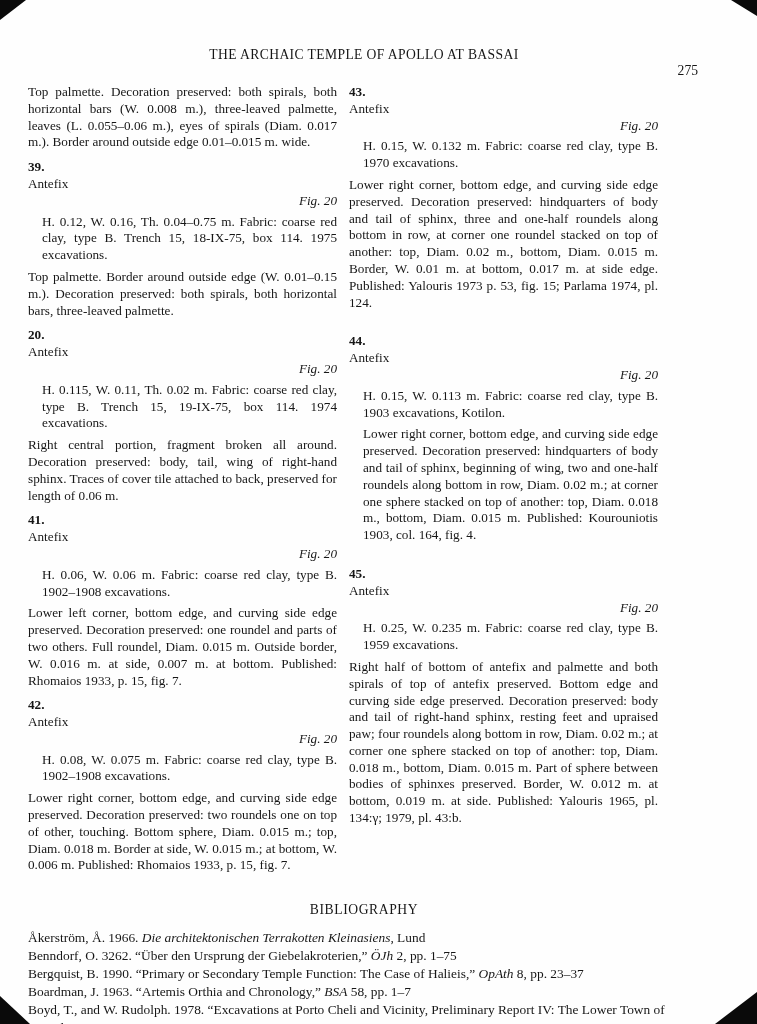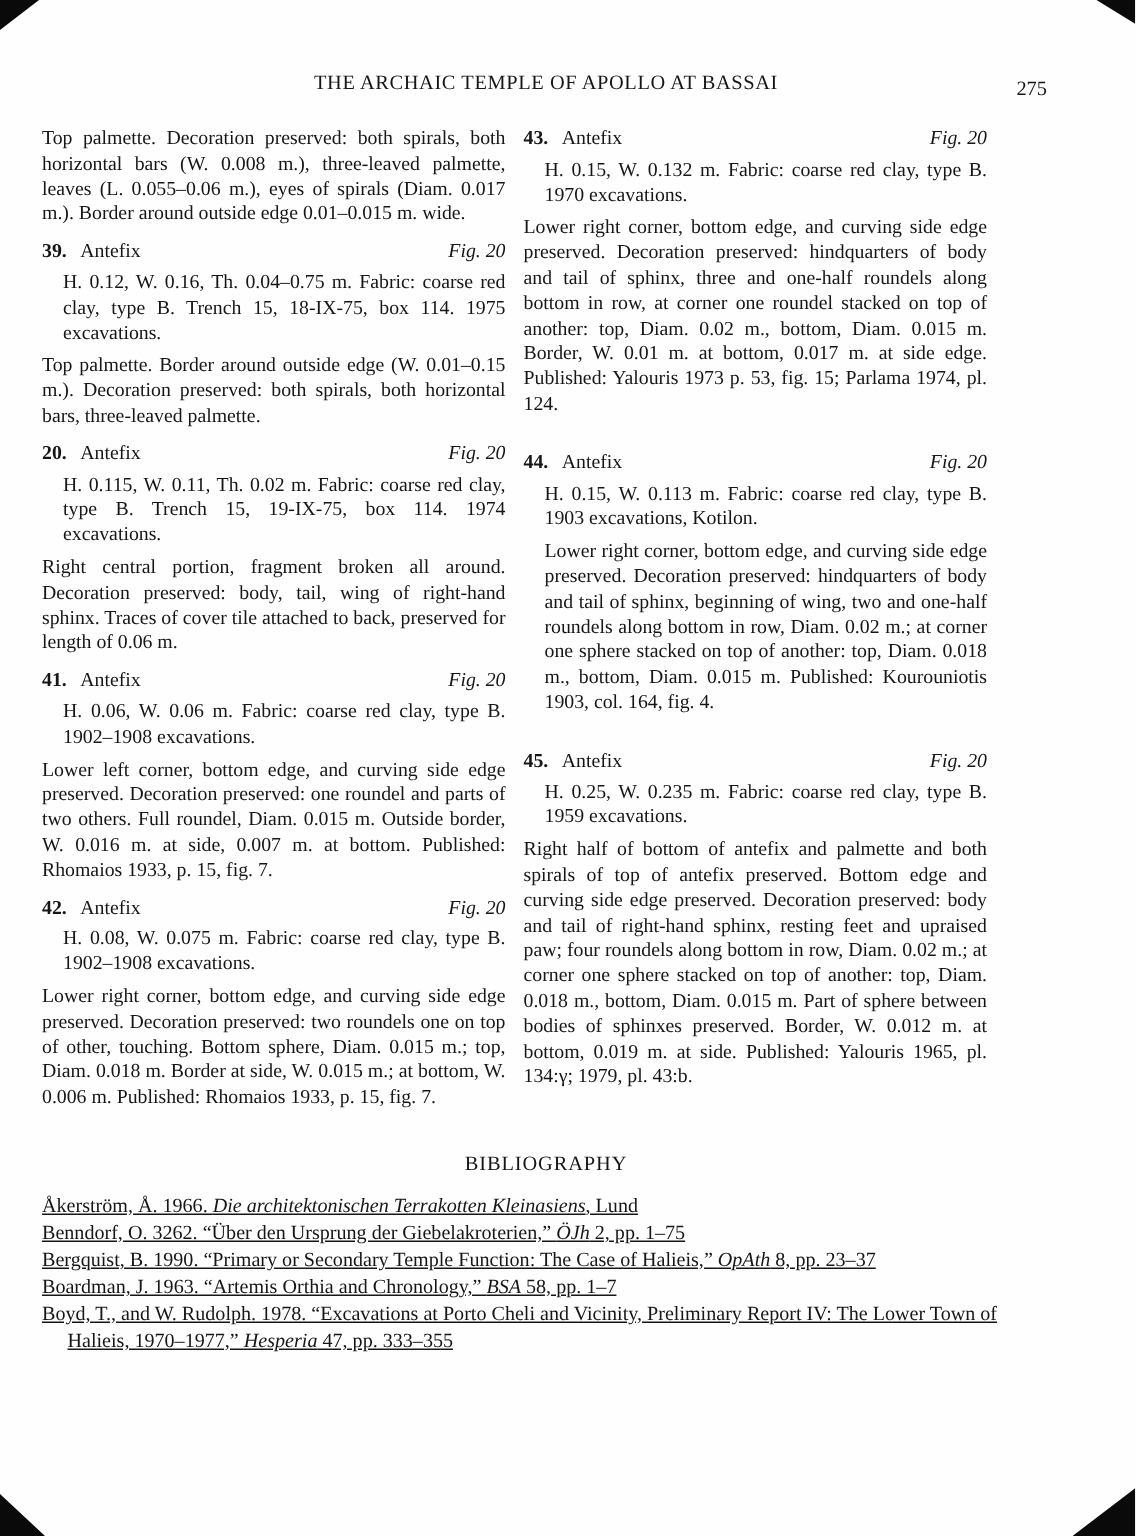--- a/index.html
+++ b/index.html
@@ -14,38 +14,38 @@
   }
   .corner { position: absolute; background: #0a0a0a; z-index: 5; }
   .corner.tl { top: 0; left: 0; width: 26px; height: 20px; clip-path: polygon(0 0, 100% 0, 0 100%); }
   .corner.tr { top: 0; right: 0; width: 26px; height: 16px; clip-path: polygon(0 0, 100% 0, 100% 100%); }
   .corner.bl { bottom: 0; left: 0; width: 30px; height: 28px; clip-path: polygon(0 0, 100% 100%, 0 100%); }
   .corner.br { bottom: 0; right: 0; width: 42px; height: 32px; clip-path: polygon(100% 0, 100% 100%, 0 100%); }
 
   .content { padding: 47px 57px 0 28px; }
 
   .running-head { position: relative; text-align: center; font-size: 13.6px; letter-spacing: 0.4px; }
-  .running-head .page-num { position: absolute; right: 2px; top: 4px; letter-spacing: 0; }
+  .running-head .page-num { position: absolute; right: 2px; top: 16px; letter-spacing: 0; }
 
   .columns { display: flex; gap: 12px; margin-top: 21px; }
   .col { width: 309px; font-size: 13.2px; line-height: 16.8px; text-align: justify; }
 
   .entry { margin-top: 8px; }
-  .entry-head { display: flex; align-items: baseline; margin-bottom: 4px; }
+  .entry-head { display: flex; align-items: baseline; margin-bottom: 4px; flex-direction: column; }
   .entry-head .num { font-weight: bold; margin-right: 9px; }
   .entry-head .fig { margin-left: auto; font-style: italic; }
   p.details { padding-left: 14px; margin-bottom: 5px; }
   p.desc { margin-bottom: 0; }
   p.desc.indent { padding-left: 14px; }
   .gap-top { margin-top: 22px; }
 
   .bibliography { margin-top: 28px; }
   .bib-heading { text-align: center; font-size: 13.6px; font-weight: normal; letter-spacing: 0.6px; }
   .bib-entries { margin-top: 11px; font-size: 13.4px; line-height: 18px; }
-  .bib-entry { padding-left: 17px; text-indent: -17px; text-decoration: underline; }
+  .bib-entry { padding-left: 17px; text-indent: -17px; }
   .bib-entry .ital { font-style: italic; }
 </style>
 </head>
 <body>
 
 <div class="corner tl"></div>
 <div class="corner tr"></div>
 <div class="corner bl"></div>
 <div class="corner br"></div>
 

